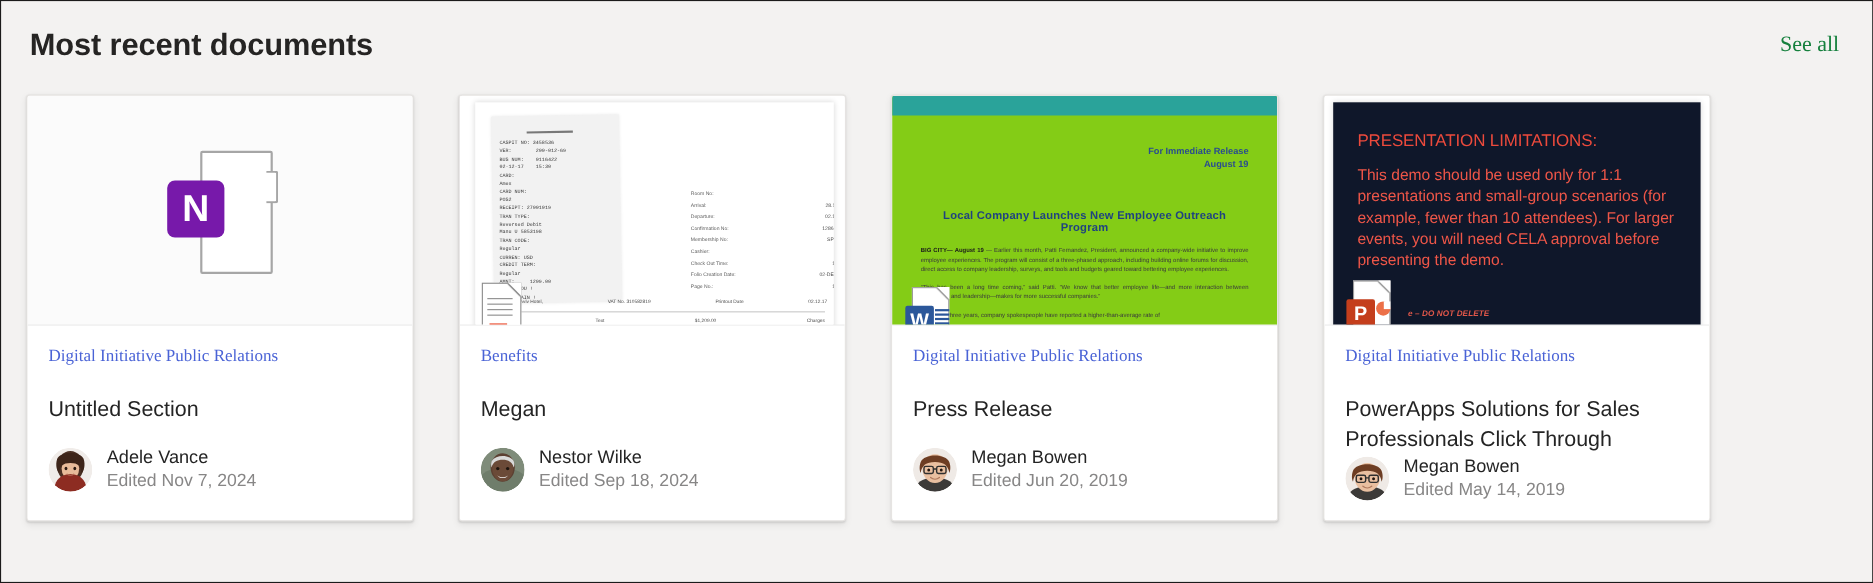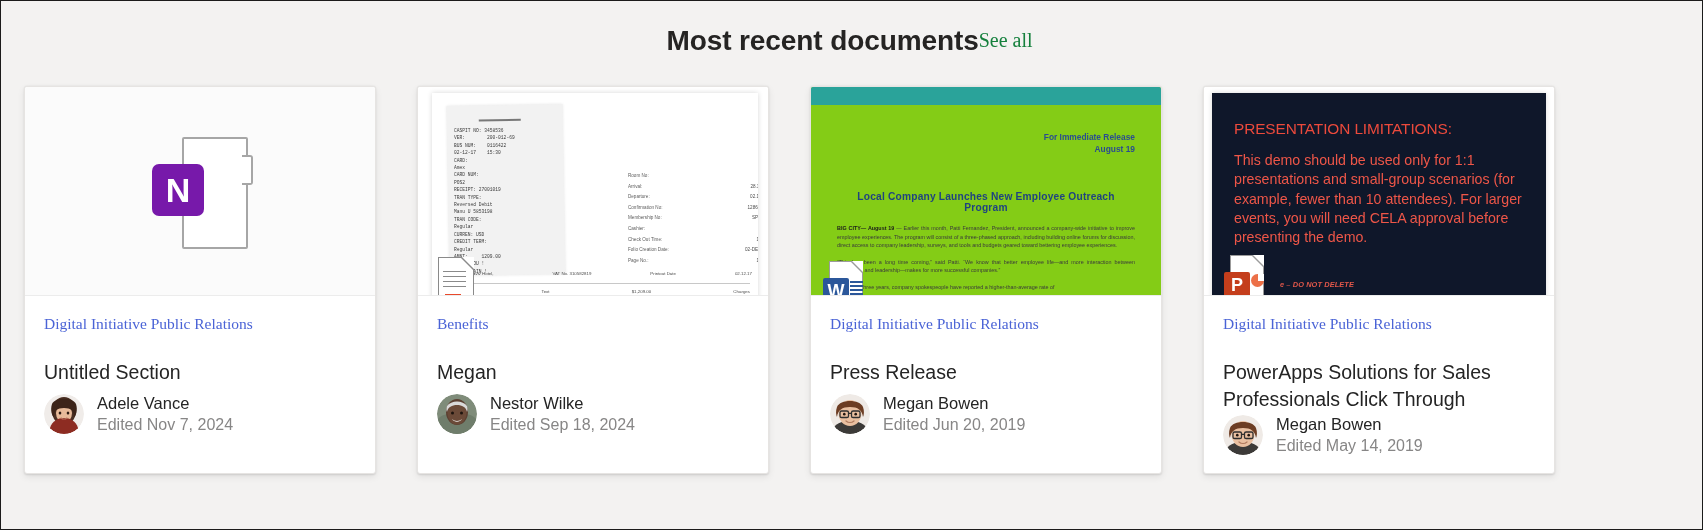--- a/index.html
+++ b/index.html
@@ -23,21 +23,21 @@
 
   
   .section-header {
     position: absolute;
     left: 0; top: 0;
     width: 100%;
     height: 79px;
     box-sizing: border-box;
     display: flex;
     align-items: center;
-    justify-content: center;
+    justify-content: space-between;
     padding: 0 28px 0 26px;
   }
   .section-title {
     font-size: 28px;
     font-weight: 600;
     color: #252423;
     letter-spacing: -0.1px;
     line-height: 34px;
   }
   .see-all {
@@ -329,21 +329,21 @@
     font-weight: 400;
     max-height: 56px;
     overflow: hidden;
     margin-top: 16px;
   }
   .card-footer {
     margin-top: auto;
     display: flex;
     align-items: center;
     gap: 13px;
-    padding: 0 0 37px 0;
+    padding: 0 0 24px 0;
   }
   .avatar {
     width: 40px; height: 40px;
     border-radius: 50%;
     flex: 0 0 40px;
     overflow: hidden;
     position: relative;
   }
   .avatar svg { display: block; }
   .author-meta { display: flex; flex-direction: column; min-width: 0; }

